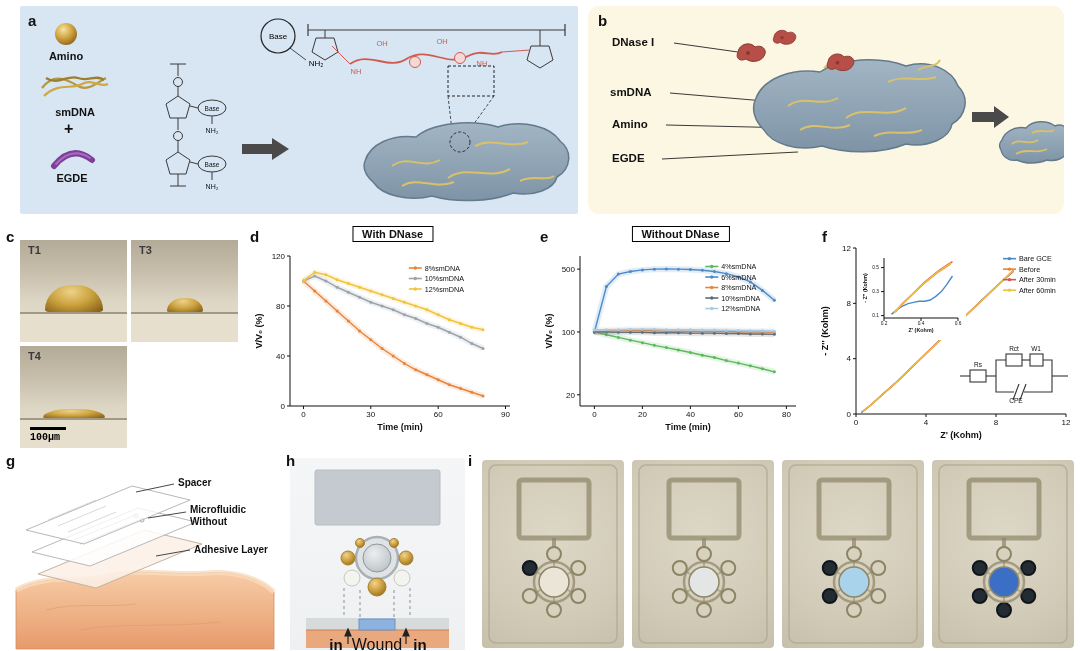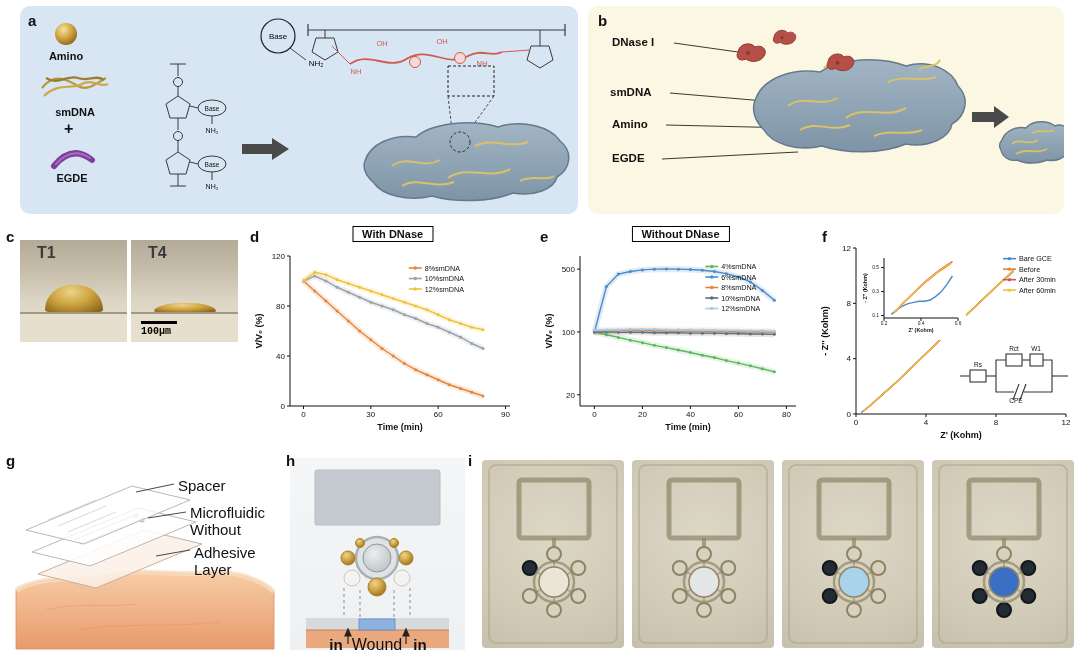--- a/index.html
+++ b/index.html
@@ -1,33 +1,33 @@
 <!DOCTYPE html>
 <html><head>
 <meta charset="utf-8">
 <style>
   html,body{margin:0;padding:0;background:#fff;}
   body{width:1080px;height:651px;position:relative;overflow:hidden;
        font-family:"Liberation Sans", sans-serif;color:#111;}
   .panel{position:absolute;}
   .plabel{position:absolute;font-weight:700;font-size:15px;color:#111;z-index:5;}
-  #panel-a{left:20px;top:6px;width:558px;height:208px;background:#d8e5f2;border-radius:10px;}
+  #panel-a{left:20px;top:6px;width:558px;height:208px;background:#d8e5f2;border-radius:2px;}
   #panel-b{left:588px;top:6px;width:476px;height:208px;background:#fbf7e2;border-radius:11px;}
   #panel-a svg,#panel-b svg,#panel-g svg,#panel-h svg{position:absolute;left:0;top:0;}
   .complabel,.blabel{position:absolute;font-weight:700;font-size:11px;color:#111;text-align:center;}
   .blabel{text-align:right;font-size:11.5px;}
   .plus-sign{position:absolute;font-weight:700;font-size:16px;}
   
   #panel-c{left:20px;top:240px;width:218px;height:208px;display:grid;
            grid-template-columns:107px 107px;grid-template-rows:102px 102px;gap:4px;}
   .pc-tile{position:relative;overflow:hidden;
            background:linear-gradient(180deg,#b3aa98 0%,#c6bdab 30%,#ded6c4 60%,#e8e1d0 100%);}
   .pc-tile::before{content:"";position:absolute;left:0;right:0;bottom:0;height:28px;background:#e6dfcd;}
   .pc-tile::after{content:"";position:absolute;left:0;right:0;bottom:28px;height:2px;background:rgba(110,100,75,.55);}
-  .pc-label{position:absolute;left:17px;top:4px;font-weight:600;font-size:16px;color:#3b3b3b;z-index:3;}
+  .pc-label{position:absolute;left:8px;top:4px;font-weight:600;font-size:11px;color:#3b3b3b;z-index:3;}
   .droplet{position:absolute;left:50%;transform:translateX(-50%);z-index:2;
            background:radial-gradient(ellipse at 45% 25%, #ecd28a 0%, #cda43f 45%, #9c7323 80%, #7a5617 100%);
            border-radius:50% 50% 8% 8% / 100% 100% 10% 10%;}
   .t1 .droplet{width:58px;height:27px;bottom:30px;}
   .t2 .droplet{width:48px;height:20px;bottom:30px;}
   .t3 .droplet{width:36px;height:14px;bottom:30px;}
   .t4 .droplet{width:62px;height:9px;bottom:30px;}
   .scalebar{position:absolute;left:10px;bottom:5px;z-index:4;font-family:Liberation Mono, monospace;}
   .scalebar .bar{width:36px;height:3px;background:#000;margin-bottom:2px;}
   .scalebar .txt{font-weight:700;font-size:10px;color:#000;}
@@ -37,21 +37,21 @@
   #panel-e{left:536px;top:226px;width:278px;height:226px;}
   #panel-f{left:818px;top:226px;width:258px;height:226px;}
   .chart-title-box{position:absolute;left:52%;top:0;transform:translateX(-50%);
                    border:1.2px solid #000;background:#fff;padding:1px 9px;
                    font-weight:700;font-size:11px;white-space:nowrap;}
   .chart-svg{position:absolute;left:2px;top:20px;}
   #panel-f .chart-svg{top:14px;}
   #circuit-svg{position:absolute;left:140px;top:116px;}
   
   #panel-g{left:10px;top:458px;width:272px;height:193px;}
-  .glabel{position:absolute;font-weight:400;font-size:15px;color:#111;line-height:1.15;}
+  .glabel{position:absolute;font-weight:700;font-size:10px;color:#111;line-height:1.15;}
   #panel-h{left:290px;top:458px;width:175px;height:192px;background:linear-gradient(#f5f6f7,#eef0f1);}
   .hlabel{position:absolute;font-weight:400;font-size:16px;color:#111;text-align:center;}
   .hlabel.in{font-weight:600;font-size:15px;text-decoration:underline;}
   
   #panel-i{left:482px;top:460px;width:594px;height:188px;display:flex;gap:8px;}
   .pi-tile{position:relative;width:142px;height:188px;border-radius:4px;overflow:hidden;
            background:radial-gradient(circle at 50% 40%, #ddd7c6 0%, #d2cbb8 60%, #c6bfab 100%);}
   svg text{font-family:"Liberation Sans", sans-serif;}
 </style>
 </head>
@@ -203,20 +203,24 @@
   </svg>
   <div class="blabel" style="left:24px;top:30px">DNase I</div>
   <div class="blabel" style="left:22px;top:80px">smDNA</div>
   <div class="blabel" style="left:24px;top:112px">Amino</div>
   <div class="blabel" style="left:24px;top:146px">EGDE</div>
 </div>
 
 <div class="panel" id="panel-c">
   <div class="pc-tile t1">
     <div class="pc-label">T1</div>
+    <div class="droplet"></div>
+  </div>
+  <div class="pc-tile t3">
+    <div class="pc-label">T3</div>
     <div class="droplet"></div>
   </div>
   <div class="pc-tile t4">
     <div class="pc-label">T4</div>
     <div class="droplet"></div>
     <div class="scalebar">
       <div class="bar"></div>
       <div class="txt">100μm</div>
     </div>
   </div>

